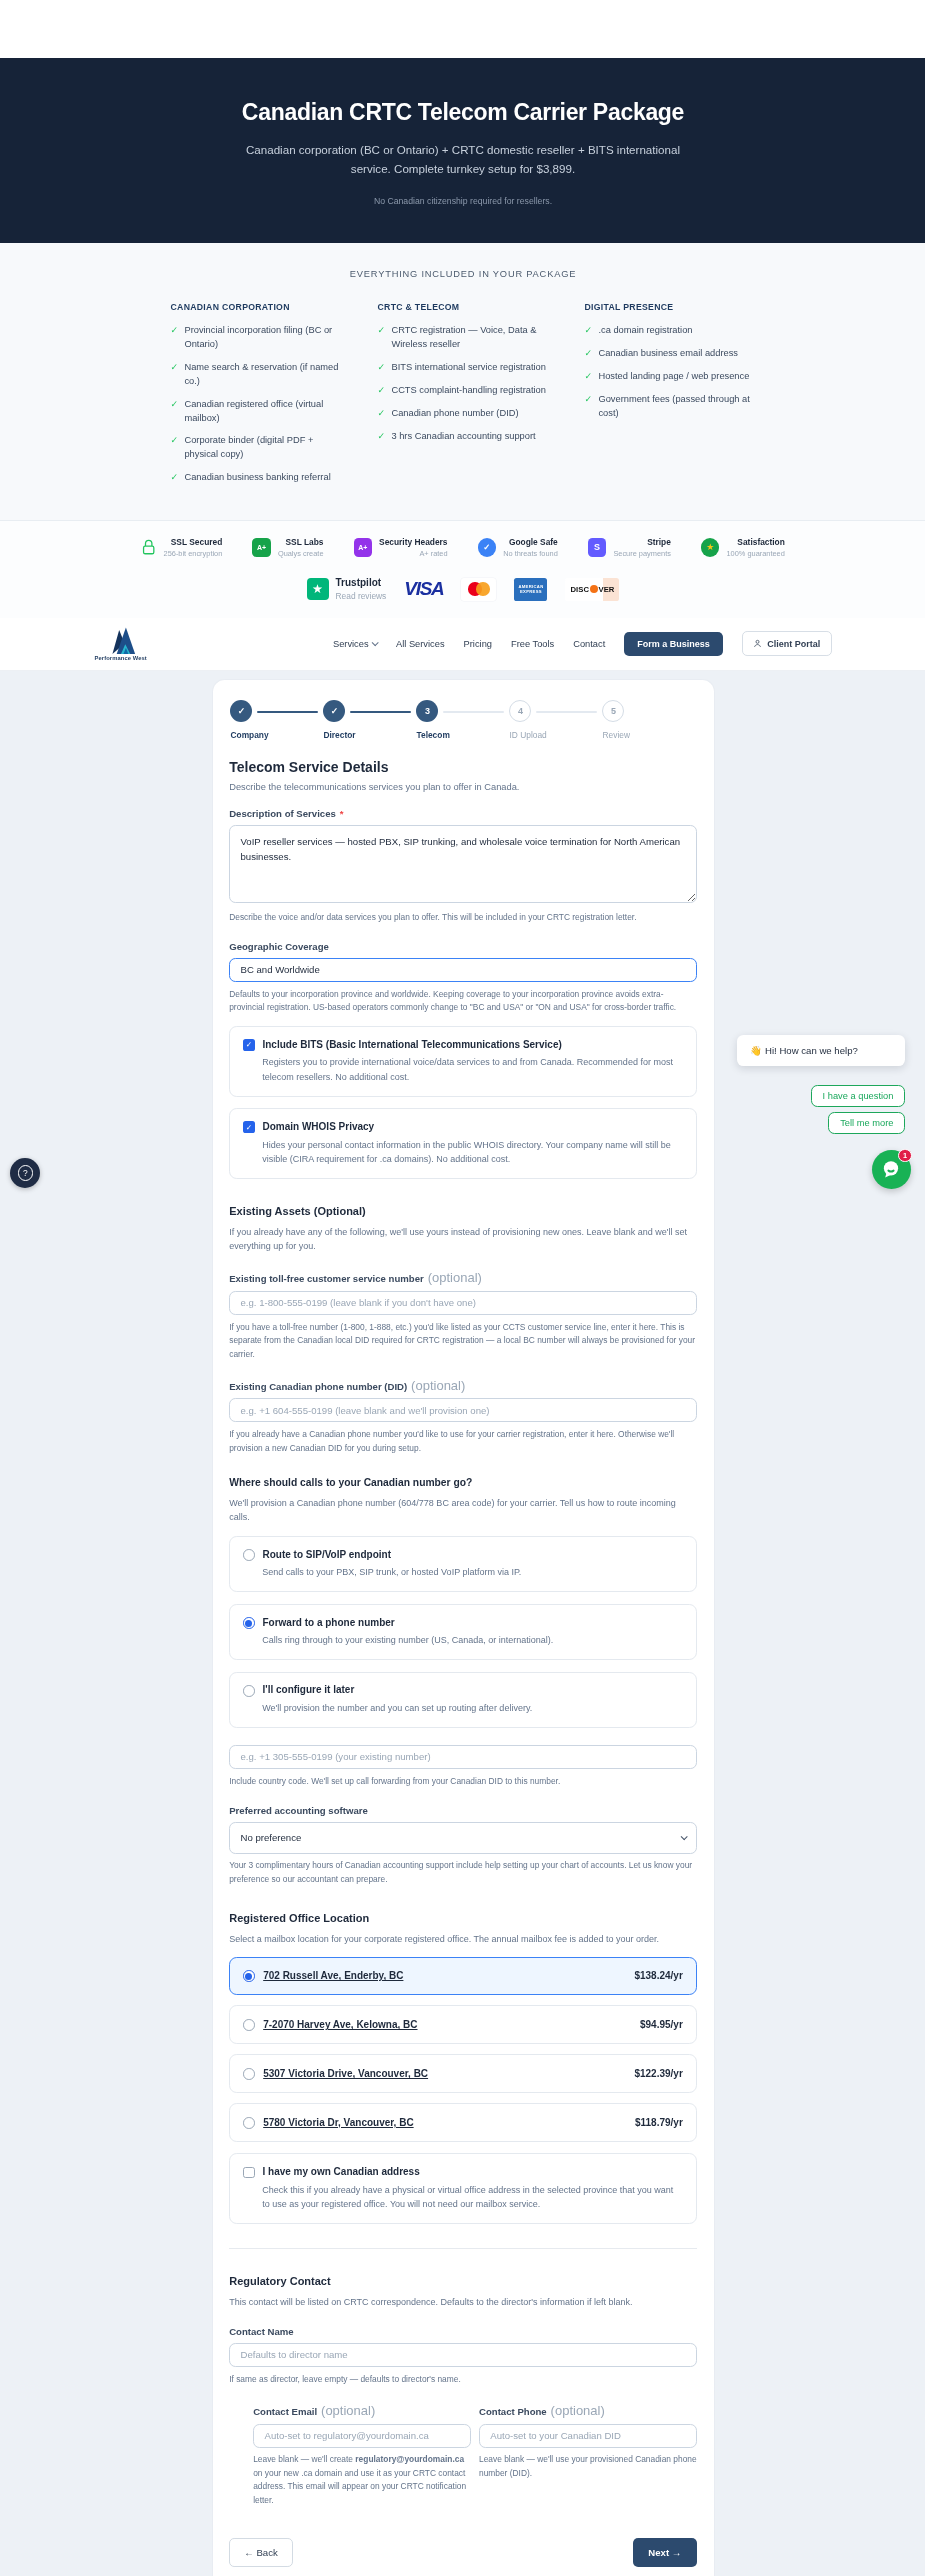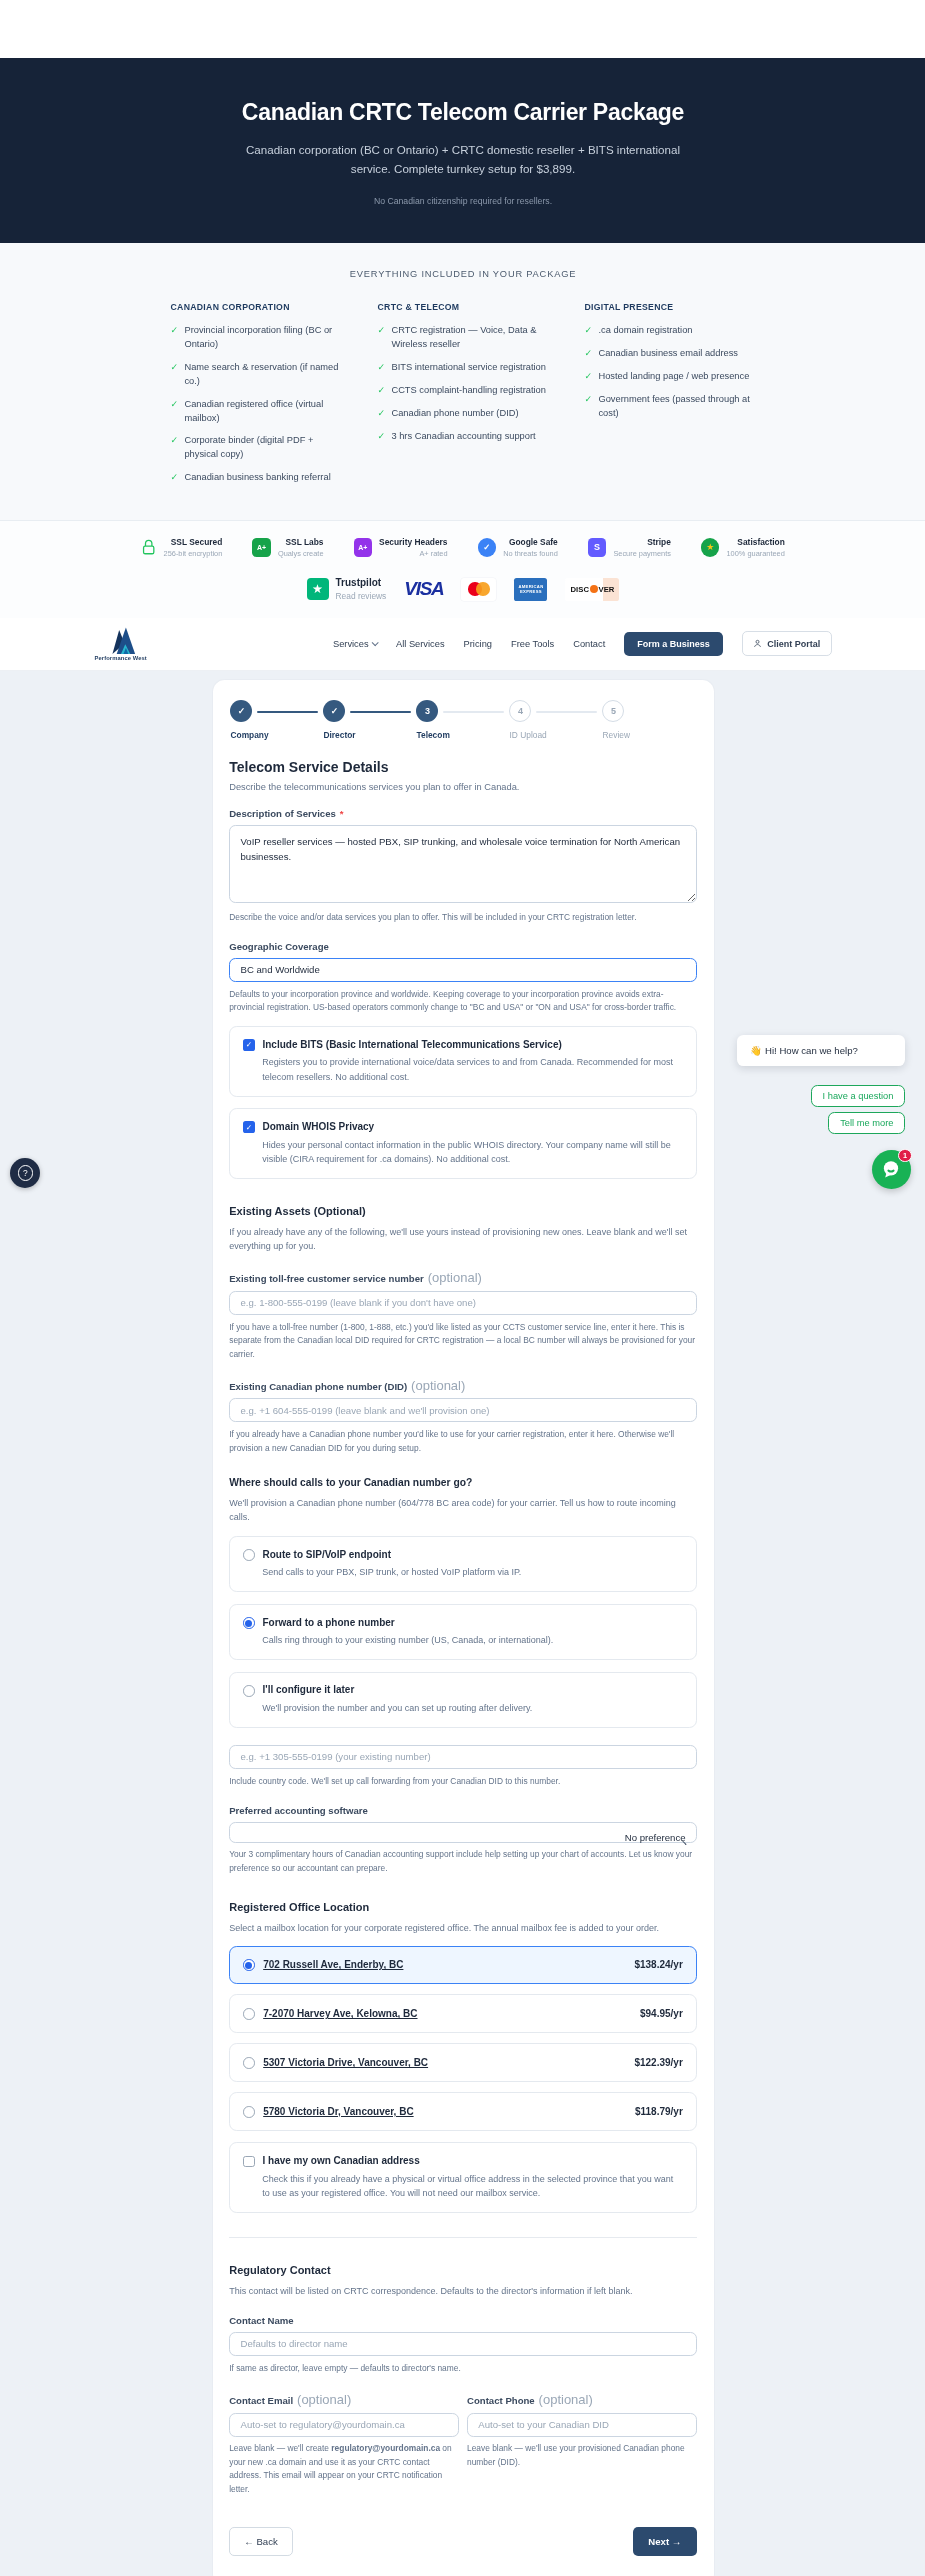--- a/index.html
+++ b/index.html
@@ -99,29 +99,29 @@
   .cb { width: 11.6px; height: 11.6px; border-radius: 2.6px; background: #2563eb; color: #fff; font-size: 7.7px; display: flex; align-items: center; justify-content: center; flex: 0 0 auto; margin-top: 0.6px; }
   .cb.empty { background: #fff; border: 1px solid #9aa7b6; }
   .radio { width: 11.6px; height: 11.6px; border-radius: 50%; border: 1.3px solid #9aa7b6; background: #fff; flex: 0 0 auto; margin-top: 0.6px; position: relative; }
   .radio.sel { border-color: #2563eb; }
   .radio.sel::after { content: ""; position: absolute; inset: 1.3px; border-radius: 50%; background: #2563eb; }
 
   .sect-h { margin: 26px 0 0; font-size: 11px; font-weight: 700; color: #1e293b; }
   .sect-p { margin-top: 7.7px; font-size: 9px; color: #64748b; line-height: 1.6; }
   .divider { border: none; border-top: 0.6px solid #e6eaef; margin: 24.4px 0 0; }
 
-  .selectbox { height: 21px; display: flex; align-items: flex-end; justify-content: space-between; cursor: pointer; flex-direction: column; }
+  .selectbox { height: 32px; display: flex; align-items: center; justify-content: space-between; cursor: pointer; }
   .selectbox .chev { border-color: #475569; }
 
   .office { border: 0.6px solid #e4e9ef; border-radius: 7.7px; padding: 12.2px 13px; margin-top: 10.3px; display: flex; align-items: center; justify-content: space-between; cursor: pointer; }
   .office .left { display: flex; gap: 8.4px; align-items: center; font-size: 10px; font-weight: 600; color: #1e293b; text-decoration: underline; }
   .office .price { font-size: 10px; font-weight: 600; color: #1e293b; }
   .office.sel { border: 1px solid #3b82f6; background: #eef6ff; }
 
-  .grid2 { display: grid; grid-template-columns: 1fr 1fr; gap: 8px; margin-top: 16.7px; }
+  .grid2 { display: grid; grid-template-columns: 1fr 1fr; gap: 8px; margin-top: 16.7px; margin-left: 24px; }
 
   .btnrow { display: flex; justify-content: space-between; margin-top: 31px; }
   .btn-back { background: #fff; border: 0.6px solid #d3dbe3; border-radius: 5.1px; padding: 7.7px 14px; font-size: 9.6px; color: #334155; font-family: inherit; cursor: pointer; }
   .btn-next { background: #2c4a6e; border: none; border-radius: 5.1px; padding: 7.7px 15.4px; font-size: 9.6px; font-weight: 600; color: #fff; font-family: inherit; cursor: pointer; }
 
   
   .help-fab { position: absolute; left: 10.3px; top: 487px; width: 30px; height: 30px; border-radius: 50%; background: #1f2c45; display: flex; align-items: center; justify-content: center; cursor: pointer; box-shadow: 0 1.3px 5.1px rgba(0,0,0,.25); }
   .help-fab .ring { width: 15.4px; height: 15.4px; border: 1px solid #fff; border-radius: 50%; color: #fff; font-size: 8.4px; display: flex; align-items: center; justify-content: center; }
   .chat-bubble { position: absolute; right: 20.6px; top: 364px; background: #fff; border-radius: 6.4px 6.4px 6.4px 6.4px; box-shadow: 0 2.6px 9px rgba(15,23,42,.14); padding: 10.3px 13px; font-size: 9.6px; color: #1e293b; width: 168px; }
   .chat-reply { position: absolute; background: #fff; border: 1px solid #1da75b; color: #1aa85c; border-radius: 6.4px; padding: 5.1px 11px; font-size: 9.3px; cursor: pointer; }

